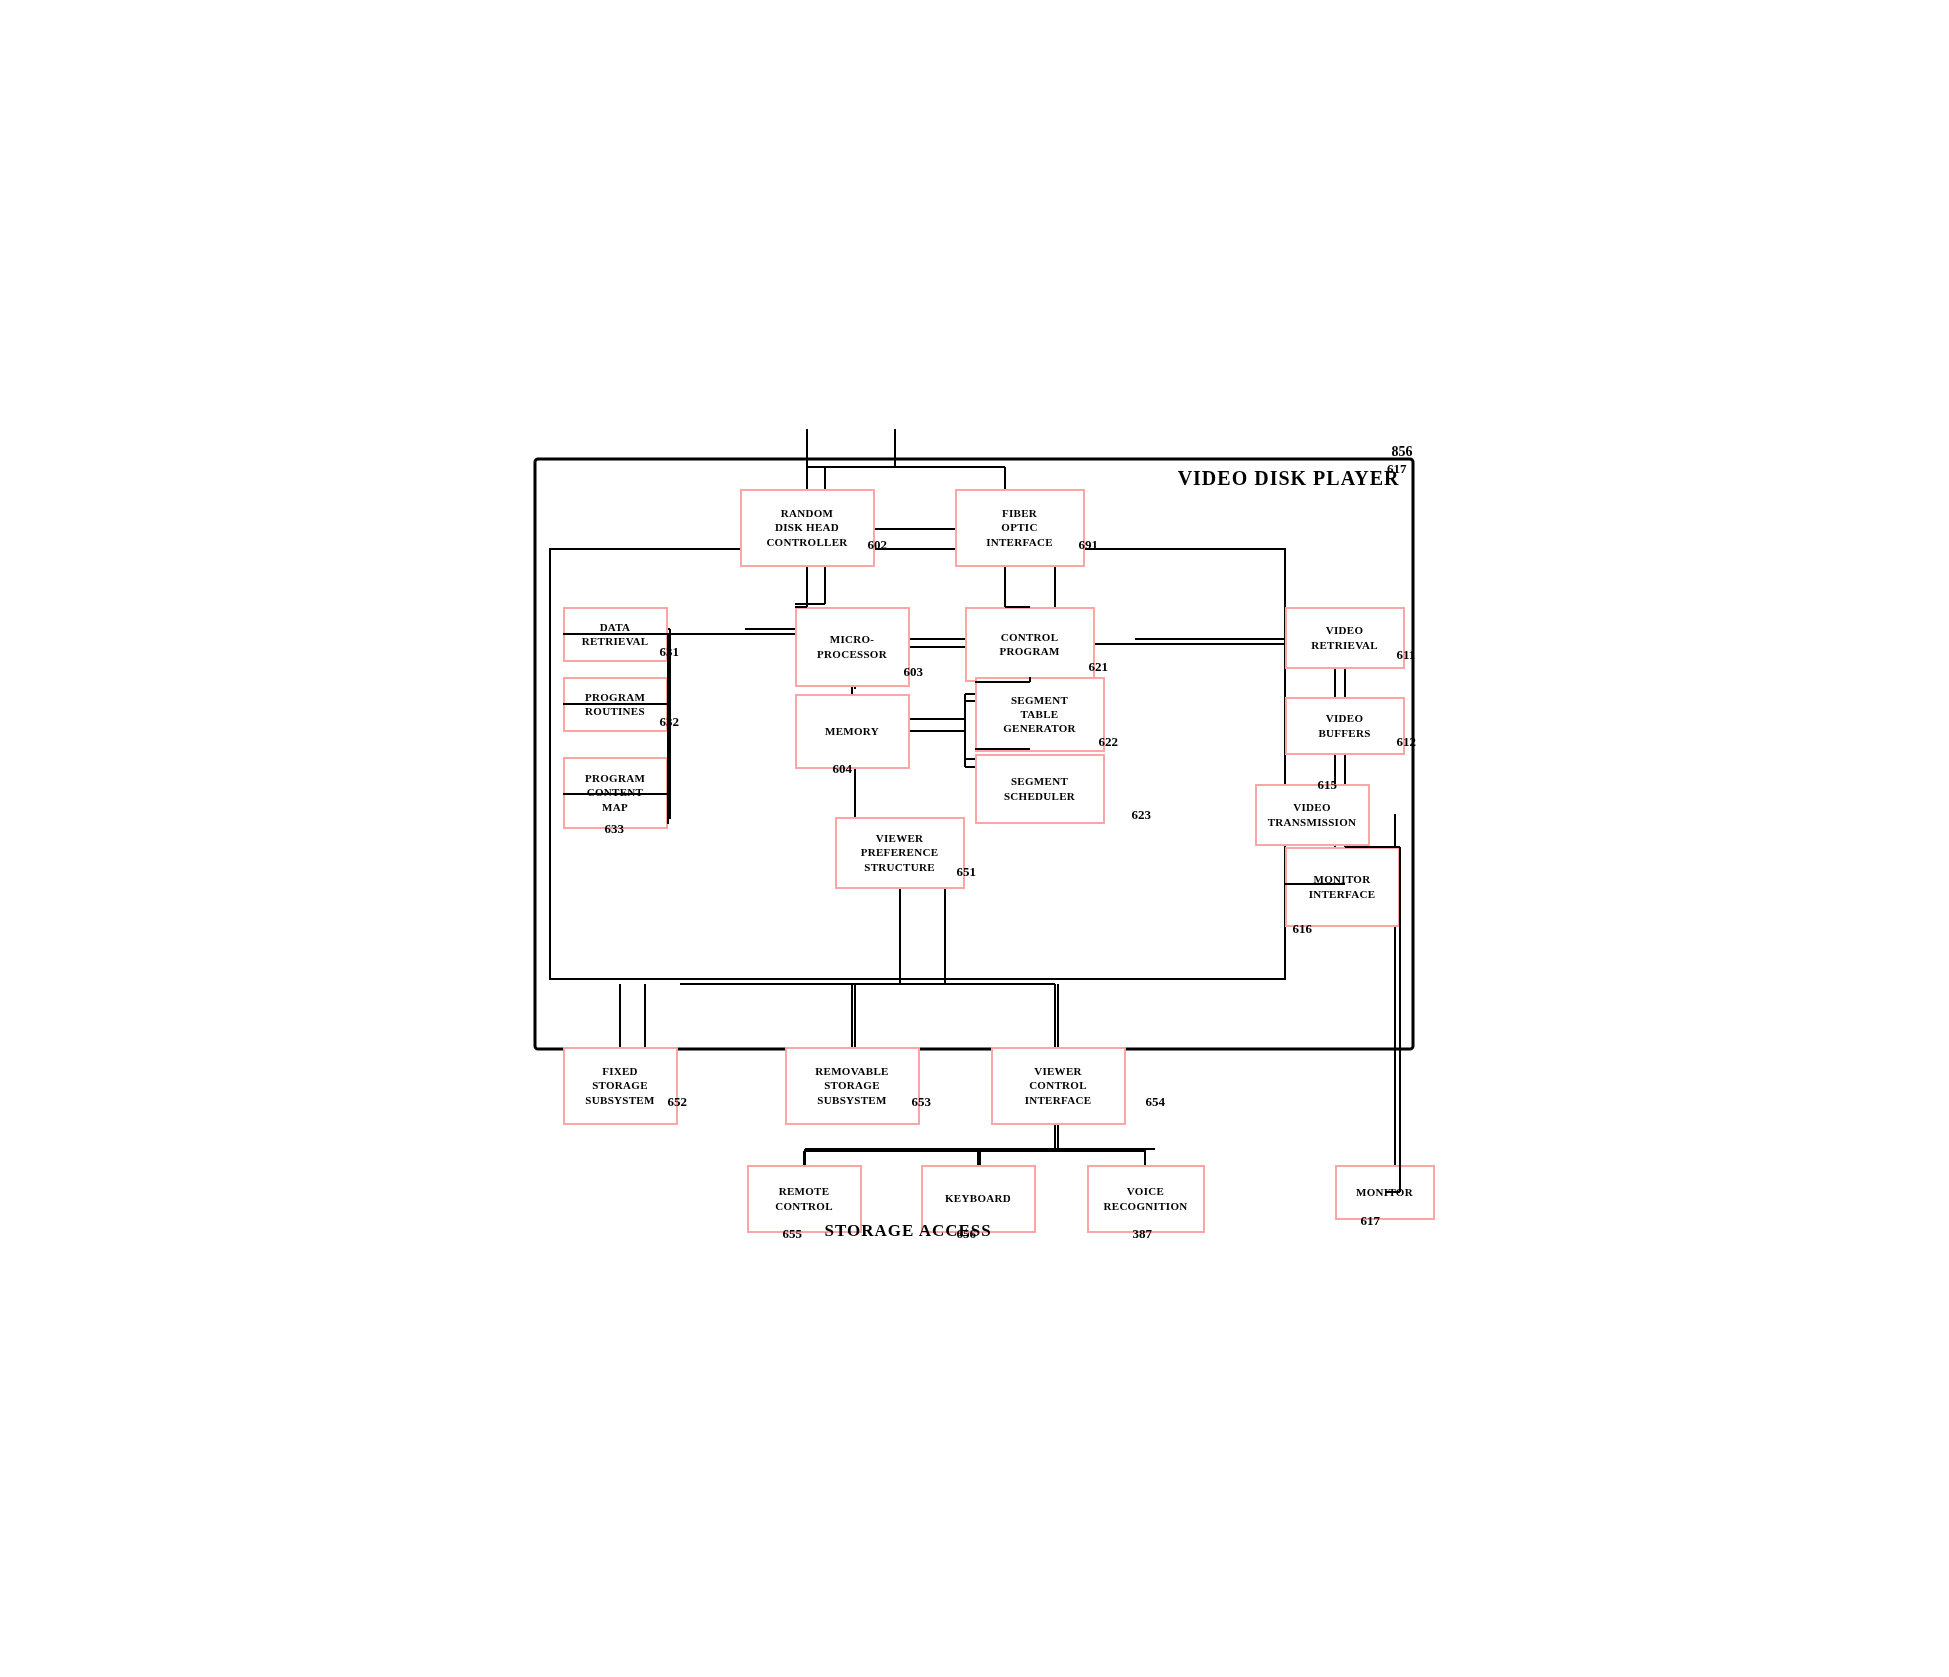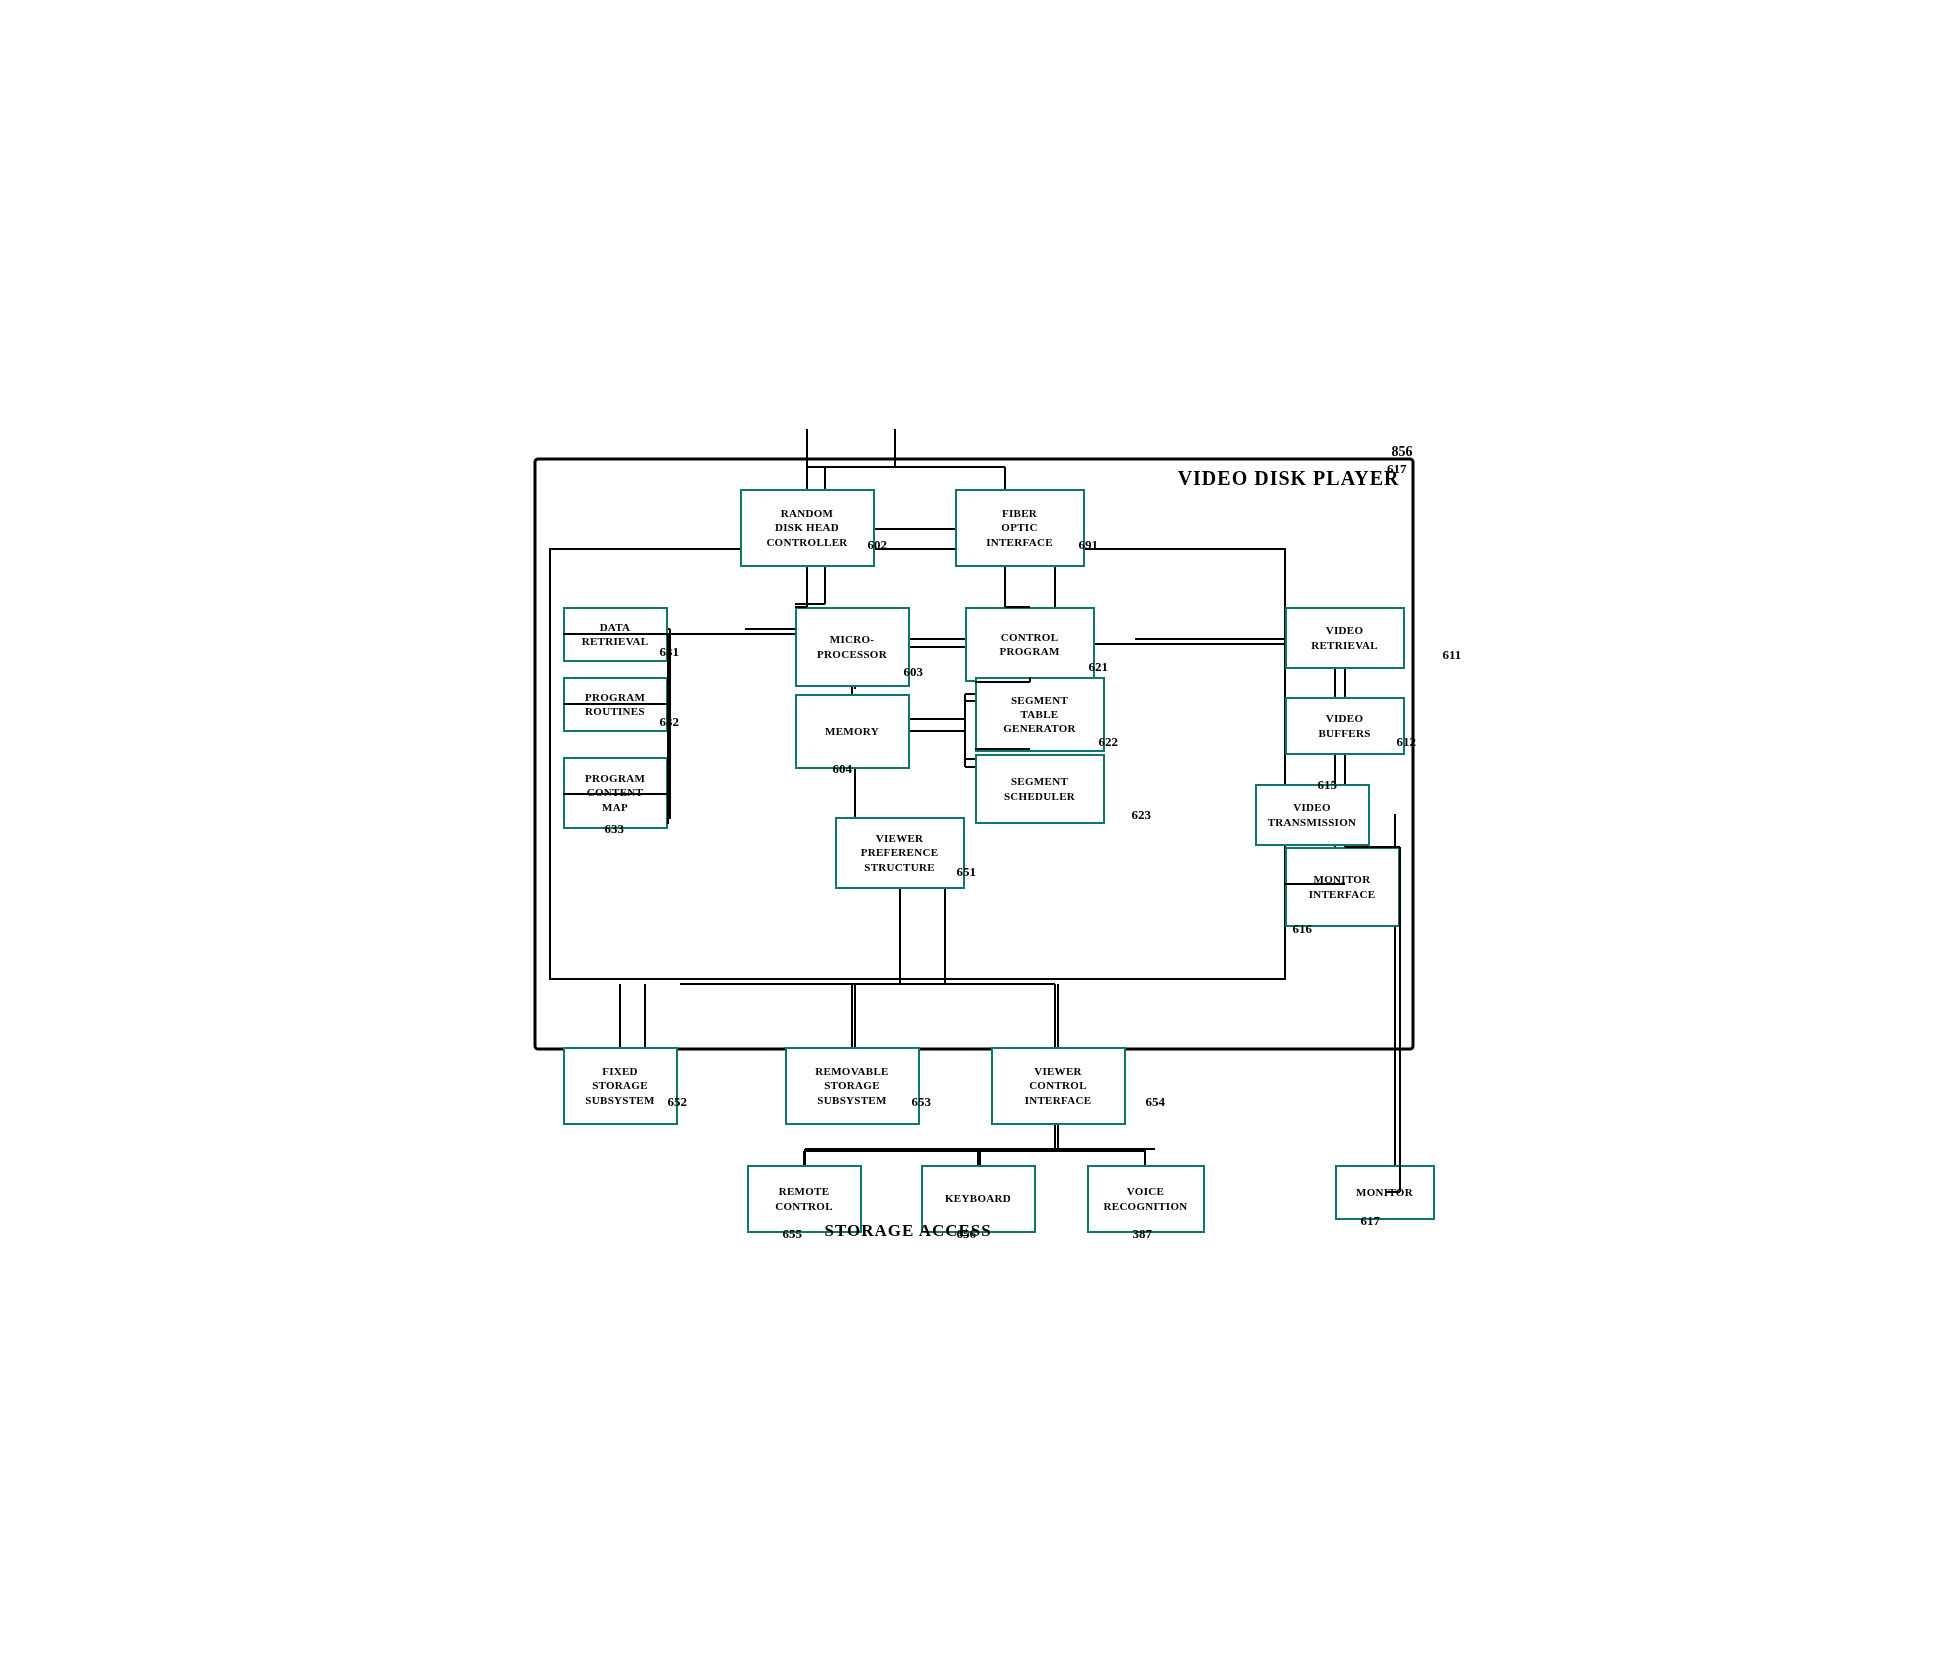--- a/index.html
+++ b/index.html
@@ -9,21 +9,21 @@
       display: flex;
       justify-content: center;
       align-items: center;
       min-height: 100vh;
       padding: 20px;
     }
 
     
     .block {
       position: absolute;
-      border: 2px solid #0f766e;
+      border: 2px solid #fca5a5;
       background: #fff;
       display: flex;
       align-items: center;
       justify-content: center;
       text-align: center;
       font-size: 11px;
       font-weight: bold;
       line-height: 1.3;
       letter-spacing: 0.3px;
     }
@@ -203,21 +203,21 @@
     <span style="white-space: pre-line;">VIEWER
 PREFERENCE
 STRUCTURE</span>
   </div>
   <div class="ref-num" style="left:432px; top:435px;">651</div>
 
   <div class="block" style="left:760px; top:178px; width:120px; height:62px; white-space:pre-line;">
     <span style="white-space: pre-line;">VIDEO
 RETRIEVAL</span>
   </div>
-  <div class="ref-num" style="left:872px; top:218px;margin-left:46px;">611</div>
+  <div class="ref-num" style="left:872px; top:218px;">611</div>
 
   <div class="block" style="left:760px; top:268px; width:120px; height:58px; white-space:pre-line;">
     <span style="white-space: pre-line;">VIDEO
 BUFFERS</span>
   </div>
   <div class="ref-num" style="left:872px; top:305px;">612</div>
 
   <div class="block" style="left:730px; top:355px; width:115px; height:62px; white-space:pre-line;">
     <span style="white-space: pre-line;">VIDEO
 TRANSMISSION</span>

